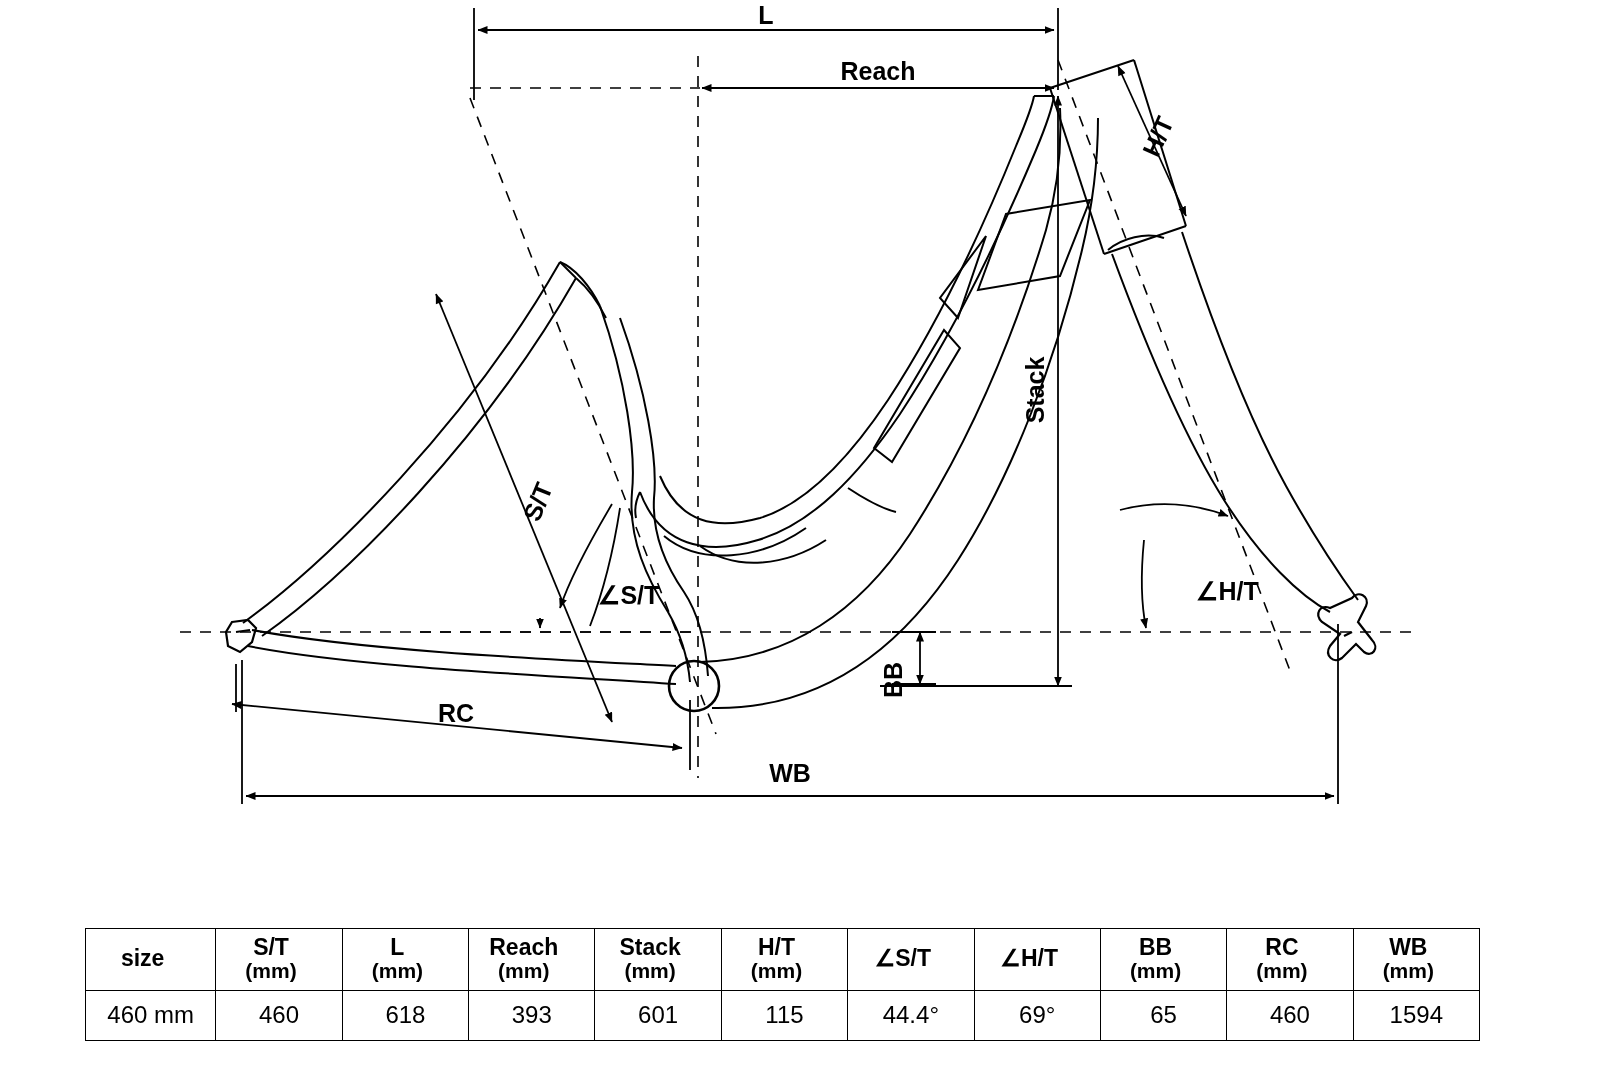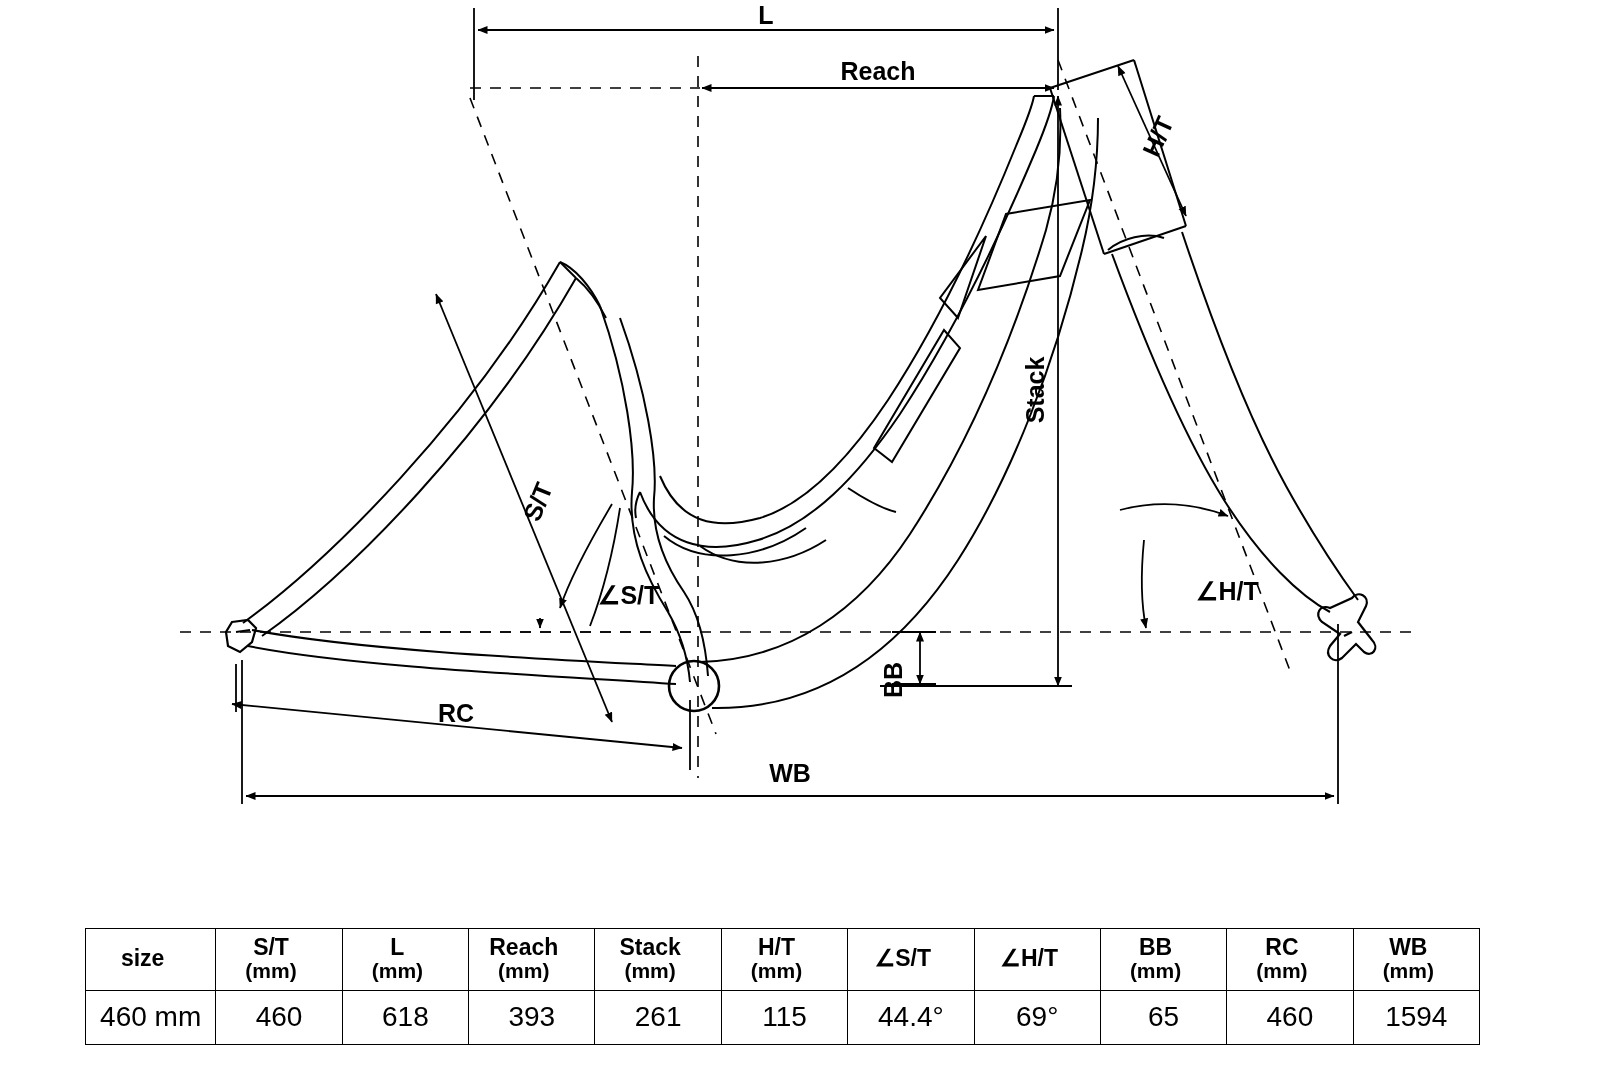--- a/index.html
+++ b/index.html
@@ -54,21 +54,21 @@
     font-weight: bold;
     padding: 6px 18px 8px 2px;
     line-height: 1.07;
   }
   table.geo th .unit {
     display: block;
     font-size: 21px;
     font-weight: bold;
   }
   table.geo td {
-    font-size: 28px;
+    font-size: 24px;
     font-weight: normal;
     padding: 10px 2px 11px 2px;
   }
   col.c0 { width: 130px; }
   col.cx { width: 126px; }
 </style>
 </head>
 <body>
 
 <div id="diagram-wrap">
@@ -273,21 +273,21 @@
           <span class="unit">(mm)</span>
         </th>
       </tr>
     </thead>
     <tbody>
       <tr>
         <td>460 mm</td>
         <td>460</td>
         <td>618</td>
         <td>393</td>
-        <td>261</td>
+        <td>601</td>
         <td>115</td>
         <td>44.4°</td>
         <td>69°</td>
         <td>65</td>
         <td>460</td>
         <td>1594</td>
       </tr>
     </tbody>
   </table>
 </div>

